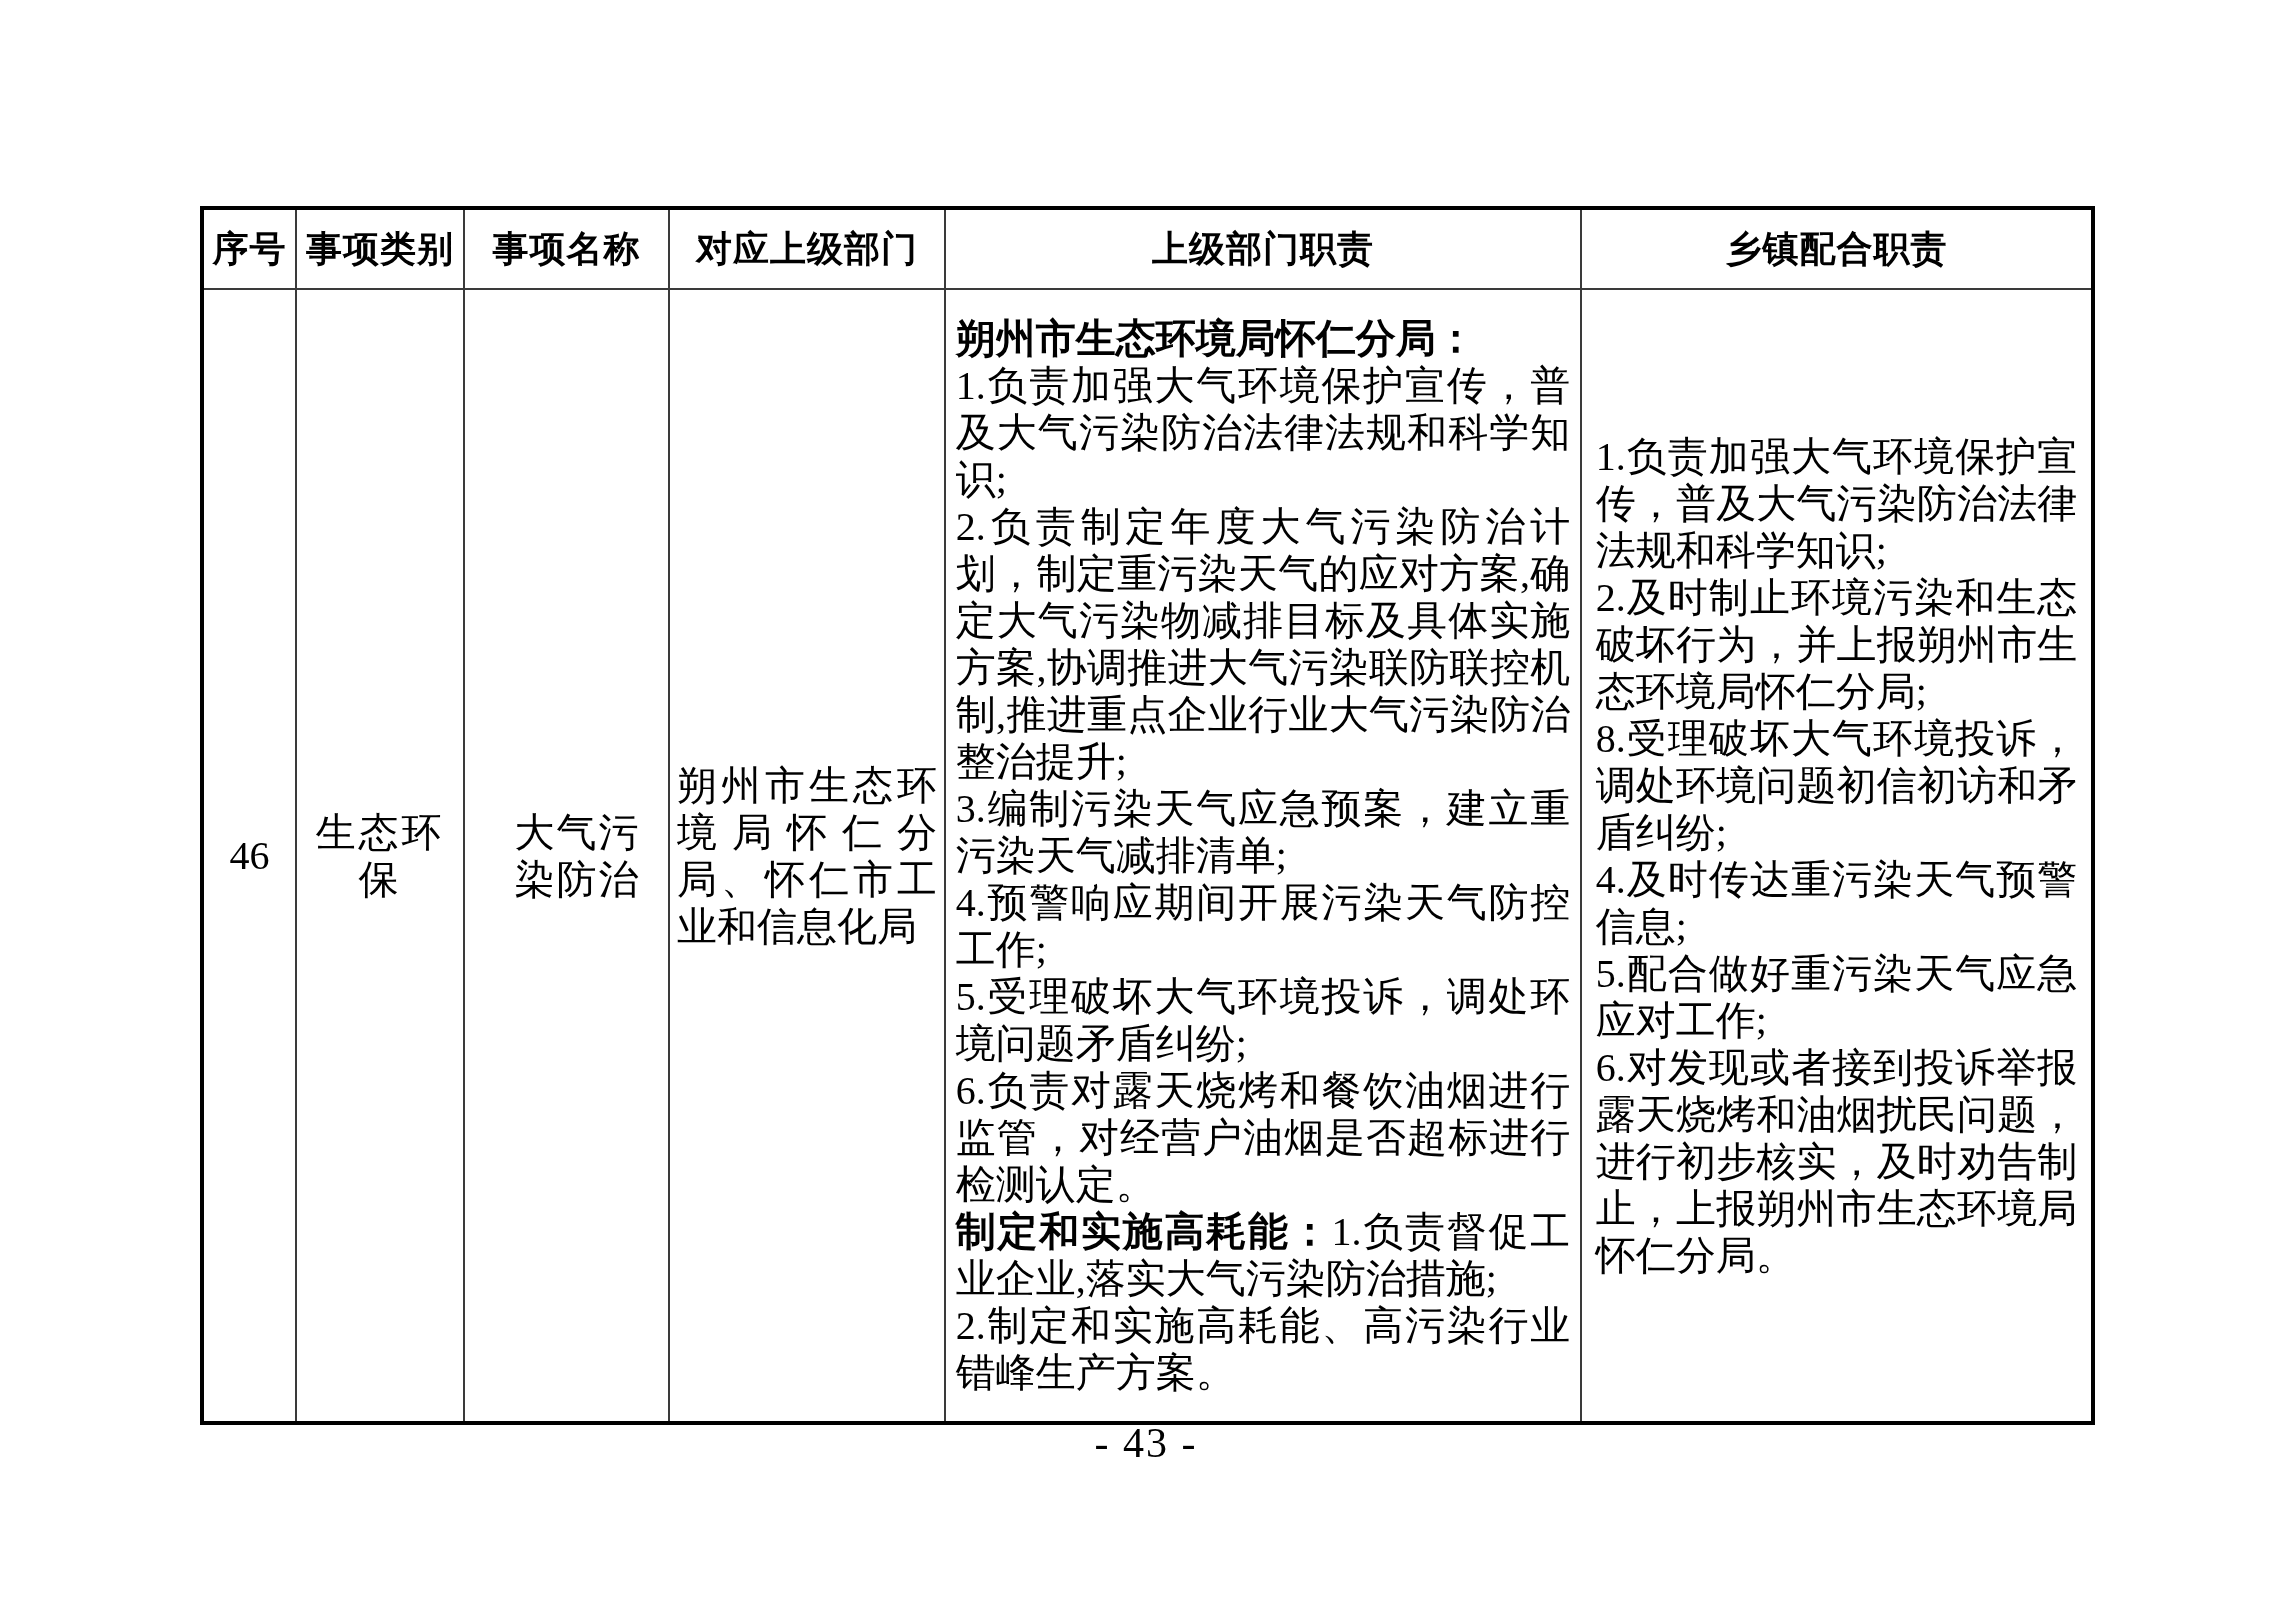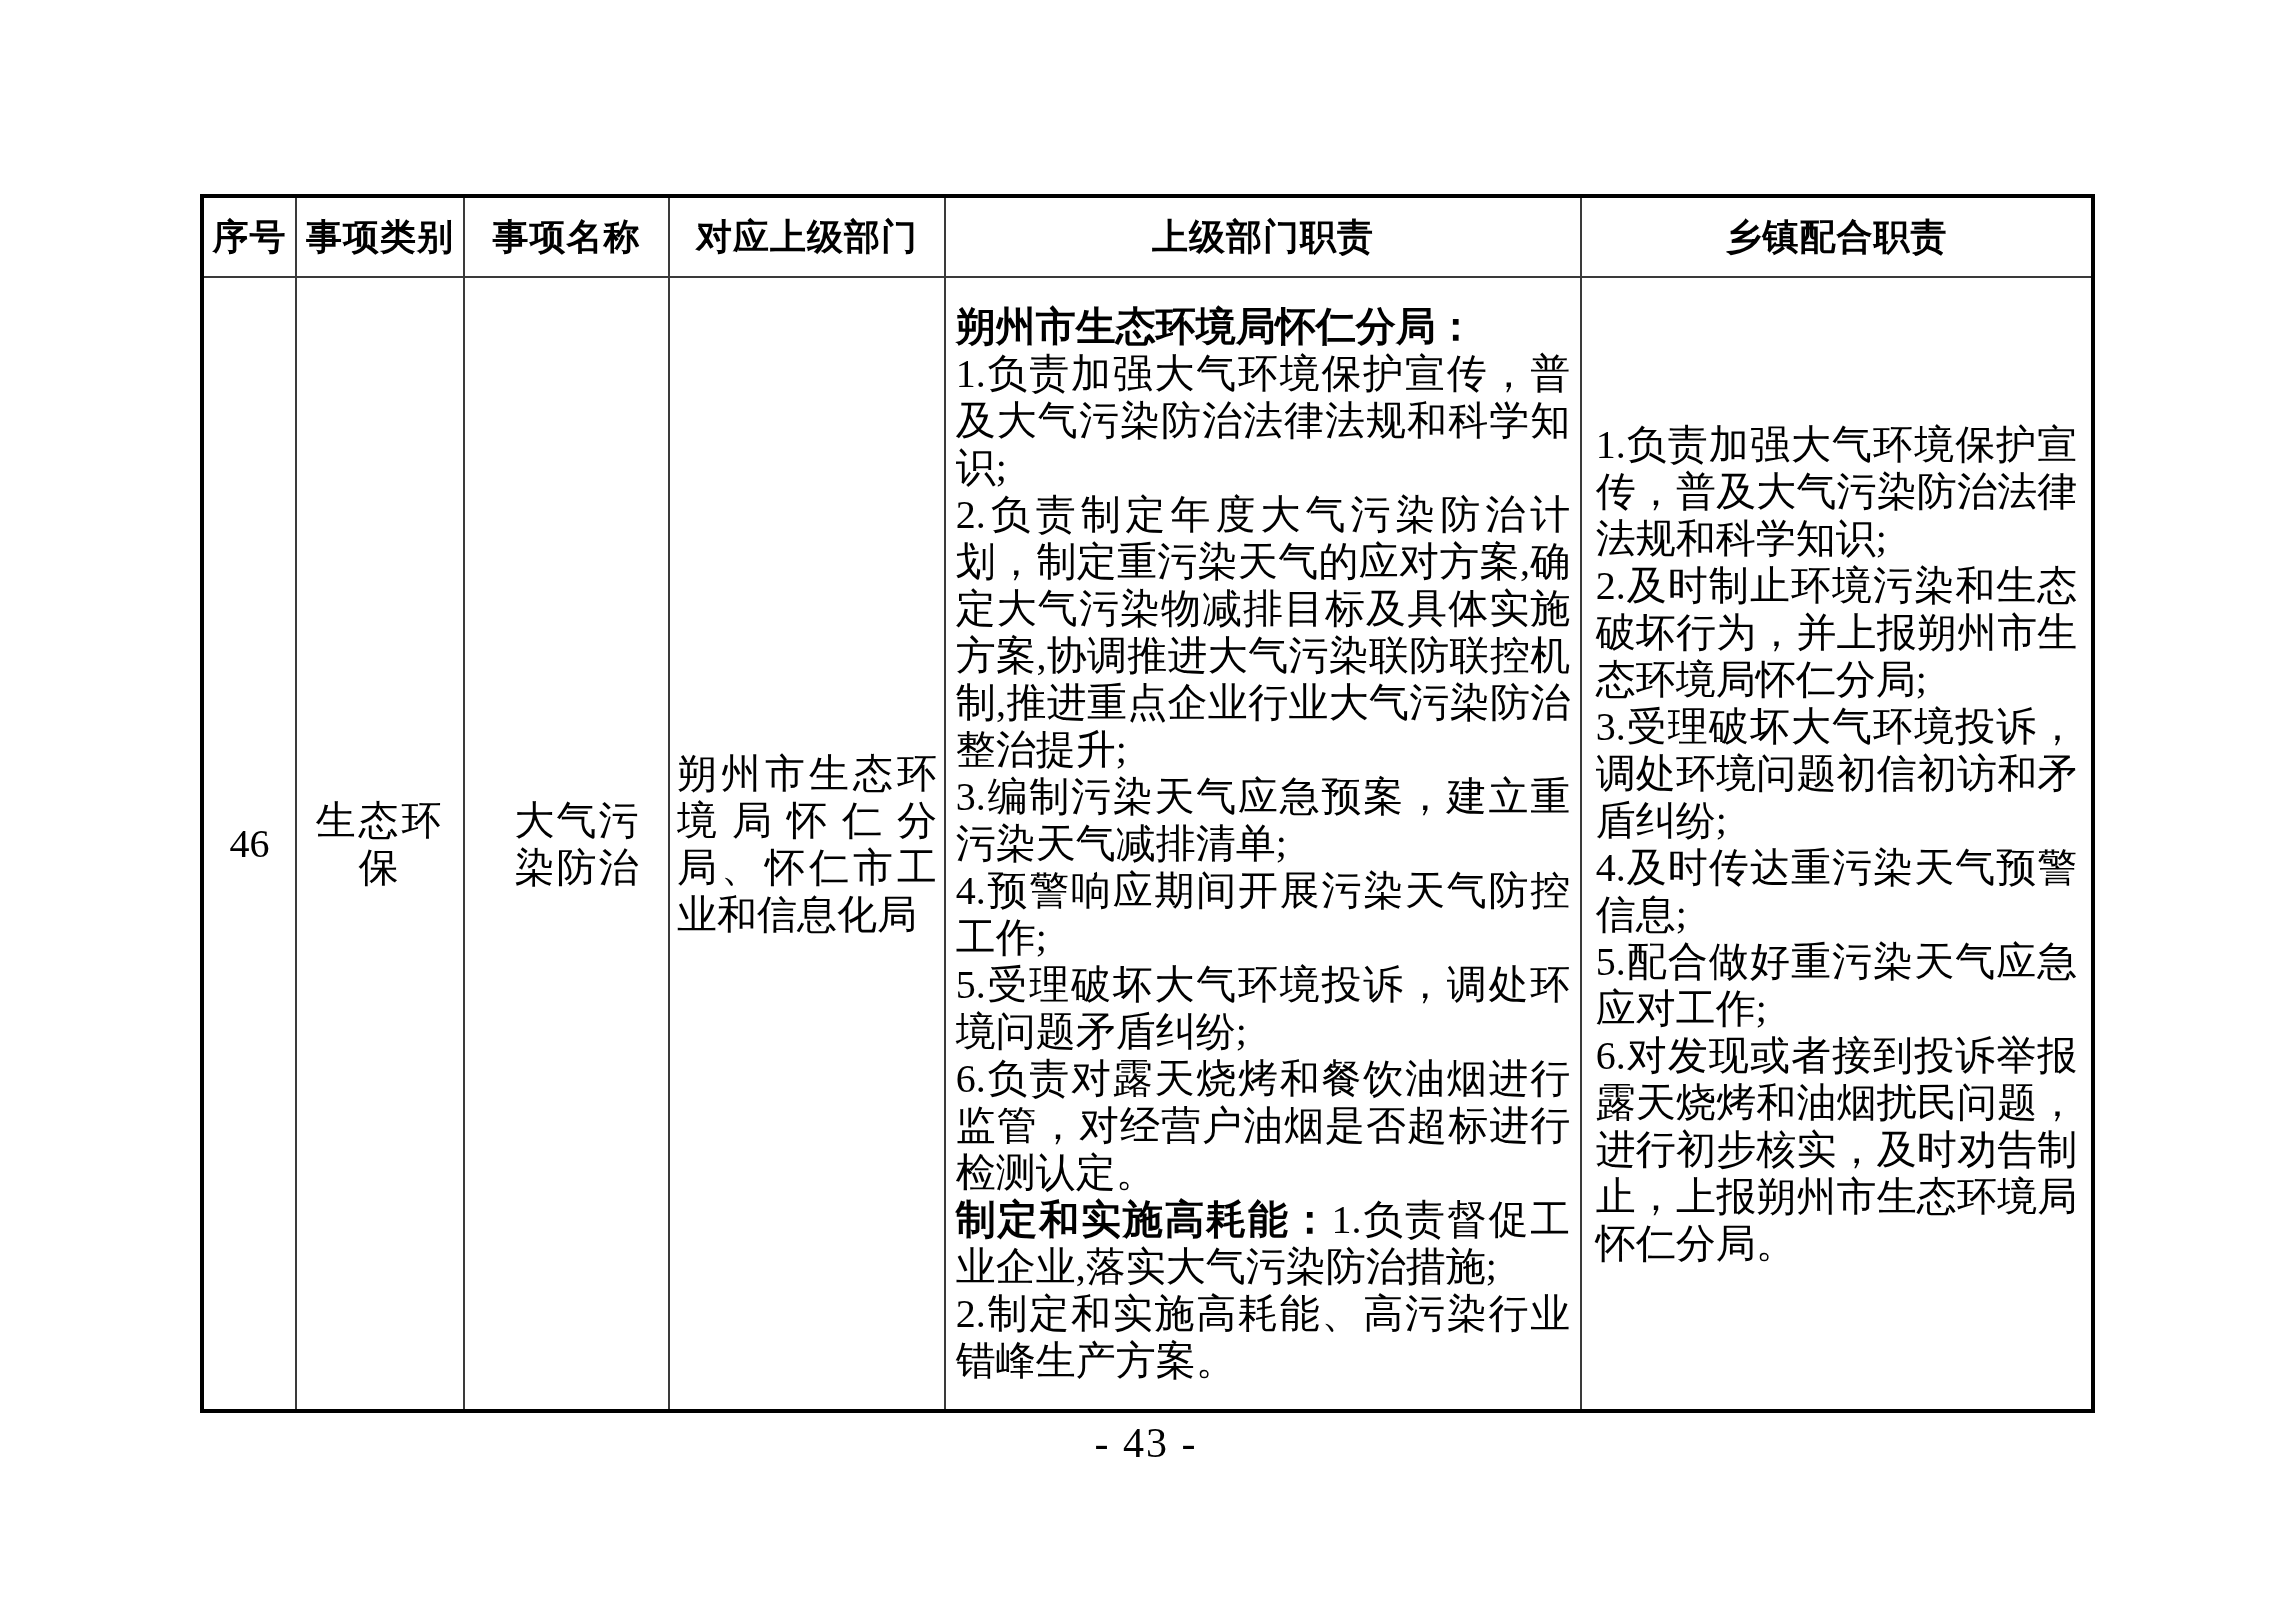--- a/index.html
+++ b/index.html
@@ -11,21 +11,21 @@
     position: relative;
     width: 2292px;
     height: 1620px;
     font-family: "Liberation Serif", "DejaVu Serif", serif;
     color: #000000;
     overflow: hidden;
   }
   .doc-table {
     position: absolute;
     left: 200px;
-    top: 194px;
+    top: 206px;
     width: 1891px;
     height: 1219px;
     border-collapse: collapse;
     table-layout: fixed;
     border: 4.9px solid #000000;
   }
   .doc-table th, .doc-table td {
     border: 2px solid #3a3a3a;
     vertical-align: middle;
     overflow: hidden;
@@ -128,21 +128,21 @@
             <p><span>5.受理破坏大气环境投诉，调处环境问题矛盾纠纷;</span></p>
             <p><span>6.负责对露天烧烤和餐饮油烟进行监管，对经营户油烟是否超标进行检测认定。</span></p>
             <p><span class="bold-run">制定和实施高耗能：</span><span>1.负责督促工业企业,落实大气污染防治措施;</span></p>
             <p><span>2.制定和实施高耗能、高污染行业错峰生产方案。</span></p>
           </div>
       </td>
       <td class="c-duty2">
         <div id="township-duties">
             <p>1.负责加强大气环境保护宣传，普及大气污染防治法律法规和科学知识;</p>
             <p>2.及时制止环境污染和生态破坏行为，并上报朔州市生态环境局怀仁分局;</p>
-            <p>3.受理破坏大气环境投诉，调处环境问题初信初访和矛盾纠纷;</p>
+            <p>8.受理破坏大气环境投诉，调处环境问题初信初访和矛盾纠纷;</p>
             <p>4.及时传达重污染天气预警信息;</p>
             <p>5.配合做好重污染天气应急应对工作;</p>
             <p>6.对发现或者接到投诉举报露天烧烤和油烟扰民问题，进行初步核实，及时劝告制止，上报朔州市生态环境局怀仁分局。</p>
           </div>
       </td>
     </tr>
   </tbody>
 </table>
 
 <div class="page-footer">- 43 -</div>

